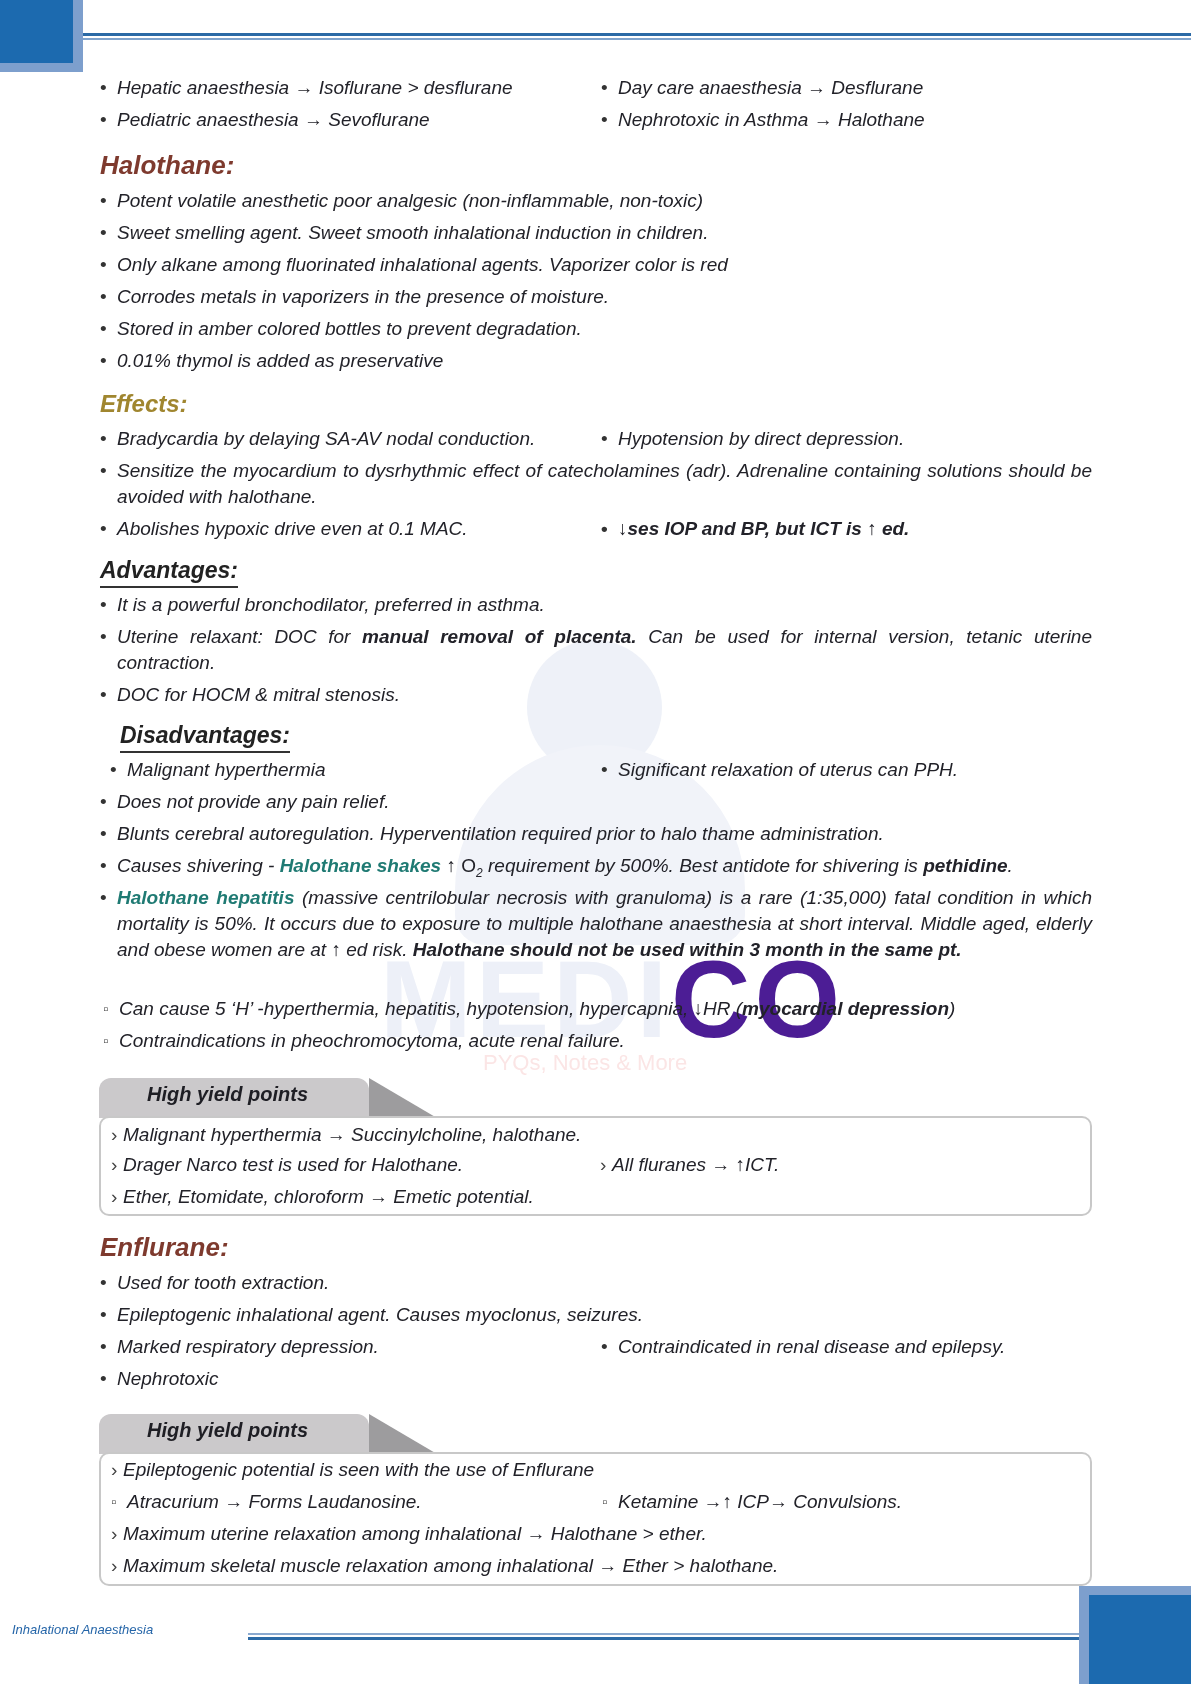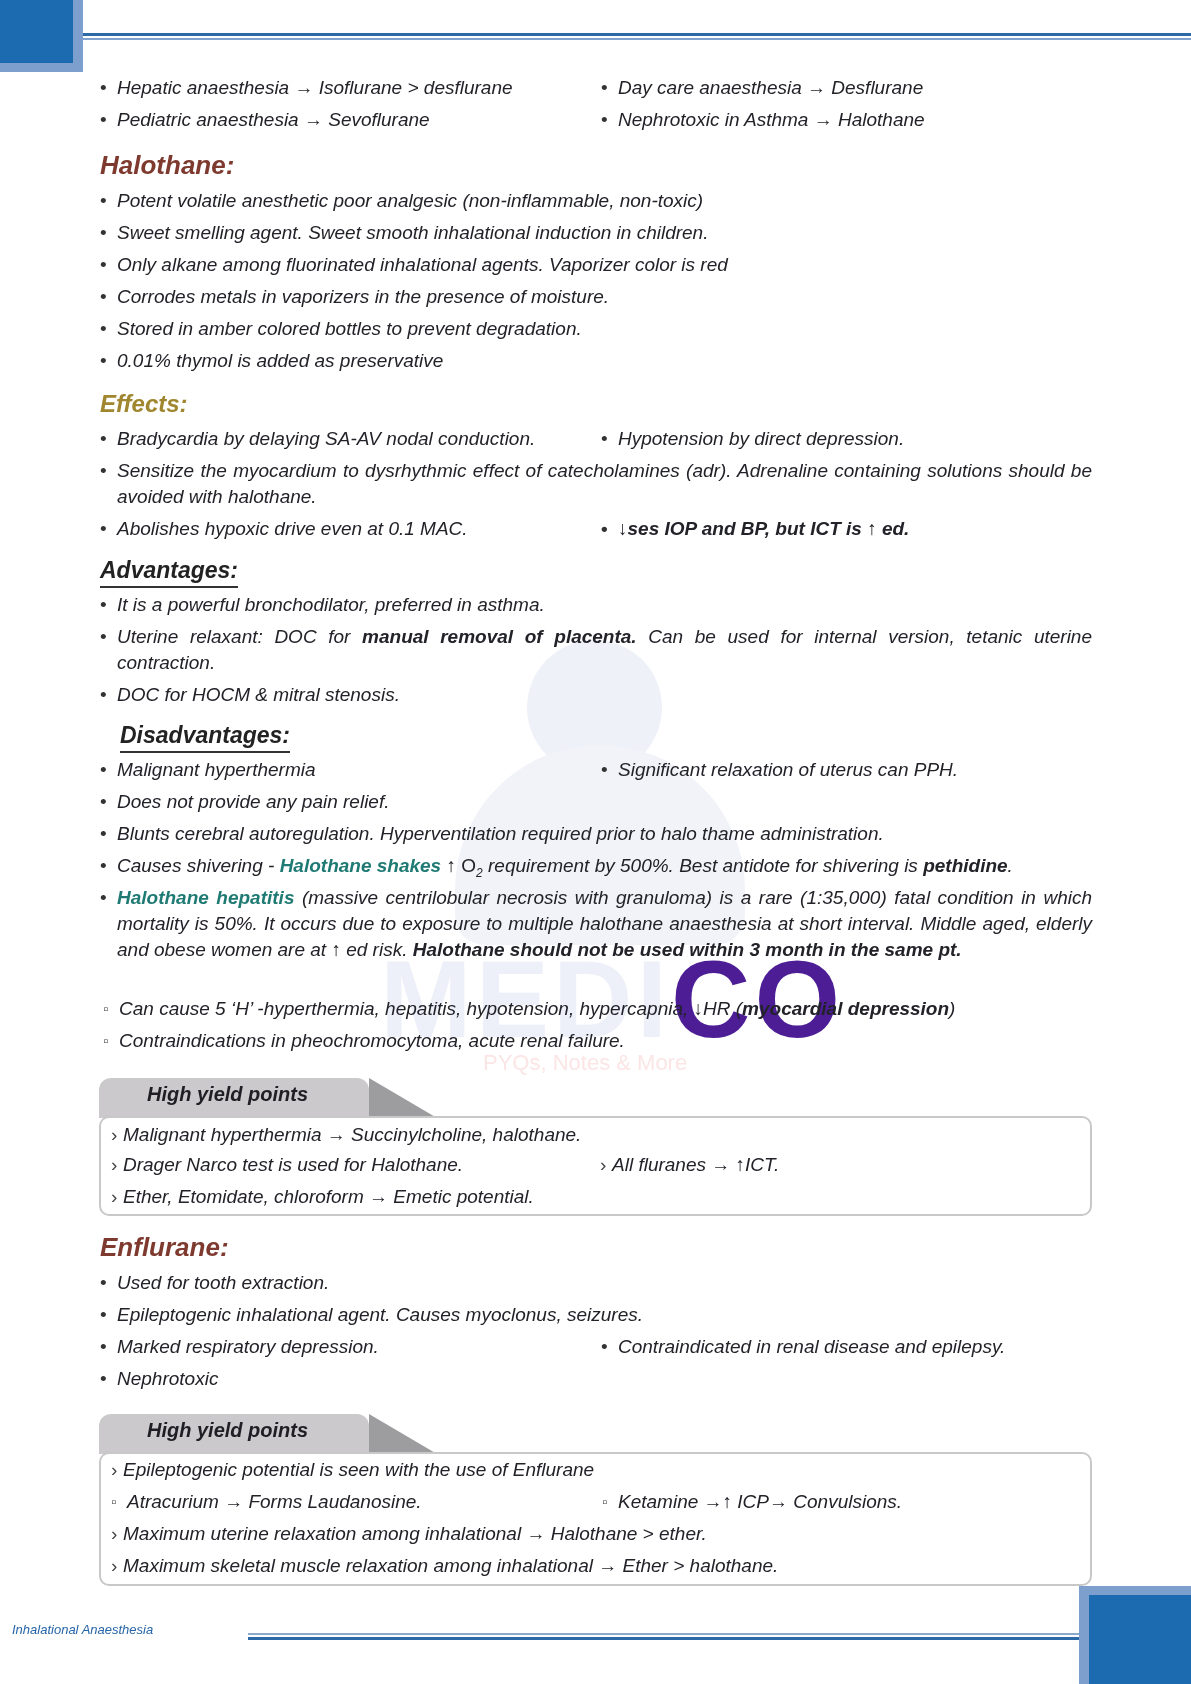--- a/index.html
+++ b/index.html
@@ -82,21 +82,21 @@
   <div class="abs line bullet wrap" style="left:18px; top:458px;">Sensitize the myocardium to dysrhythmic effect of catecholamines (adr). Adrenaline containing solutions should be avoided with halothane.</div>
   <div class="abs line bullet" style="left:18px; top:516px;">Abolishes hypoxic drive even at 0.1 MAC.</div>
   <div class="abs line bullet" style="left:519px; top:516px; font-weight:bold;text-align:center;">↓ses IOP and BP, but ICT is ↑ ed.</div>
 
   <div class="abs h-ul" style="left:1px; top:557px;">Advantages:</div>
   <div class="abs line bullet" style="left:18px; top:592px;">It is a powerful bronchodilator, preferred in asthma.</div>
   <div class="abs line bullet wrap" style="left:18px; top:624px;"><span>Uterine relaxant: DOC for </span><b>manual removal of placenta.</b><span> Can be used for internal version, tetanic uterine contraction.</span></div>
   <div class="abs line bullet" style="left:18px; top:682px;">DOC for HOCM &amp; mitral stenosis.</div>
 
   <div class="abs h-ul" style="left:1px; top:722px;margin-left:20px;">Disadvantages:</div>
-  <div class="abs line bullet" style="left:18px; top:757px;">Malignant hyperthermia</div>
+  <div class="abs line bullet" style="left:28px; top:757px;">Malignant hyperthermia</div>
   <div class="abs line bullet" style="left:519px; top:757px;">Significant relaxation of uterus can PPH.</div>
   <div class="abs line bullet" style="left:18px; top:789px;">Does not provide any pain relief.</div>
   <div class="abs line bullet" style="left:18px; top:821px;">Blunts cerebral autoregulation. Hyperventilation required prior to halo thame administration.</div>
   <div class="abs line bullet" style="left:18px; top:853px;"><span>Causes shivering - </span><span class="teal">Halothane shakes</span><span style="font-style:normal;"> ↑ O</span><sub style="font-size:12px;">2</sub><span> requirement by 500%. Best antidote for shivering is </span><b>pethidine</b><span>.</span></div>
   <div class="abs line bullet wrap" style="left:18px; top:885px;"><span class="teal">Halothane hepatitis</span><span> (massive centrilobular necrosis with granuloma) is a rare (1:35,000) fatal condition in which mortality is 50%. It occurs due to exposure to multiple halothane anaesthesia at short interval. Middle aged, elderly and obese women are at ↑ ed risk. </span><b>Halothane should not be used within 3 month in the same pt.</b></div>
   <div class="abs line sq" style="left:20px; top:996px;"><span>Can cause 5 ‘H’ -hyperthermia, hepatitis, hypotension, hypercapnia, ↓HR (</span><b>myocardial depression</b><span>)</span></div>
   <div class="abs line sq" style="left:20px; top:1028px;">Contraindications in pheochromocytoma, acute renal failure.</div>
 
   <div class="hy-tab" style="left:0; top:1078px;"></div>
   <div class="hy-tri" style="left:270px; top:1078px;"></div>

